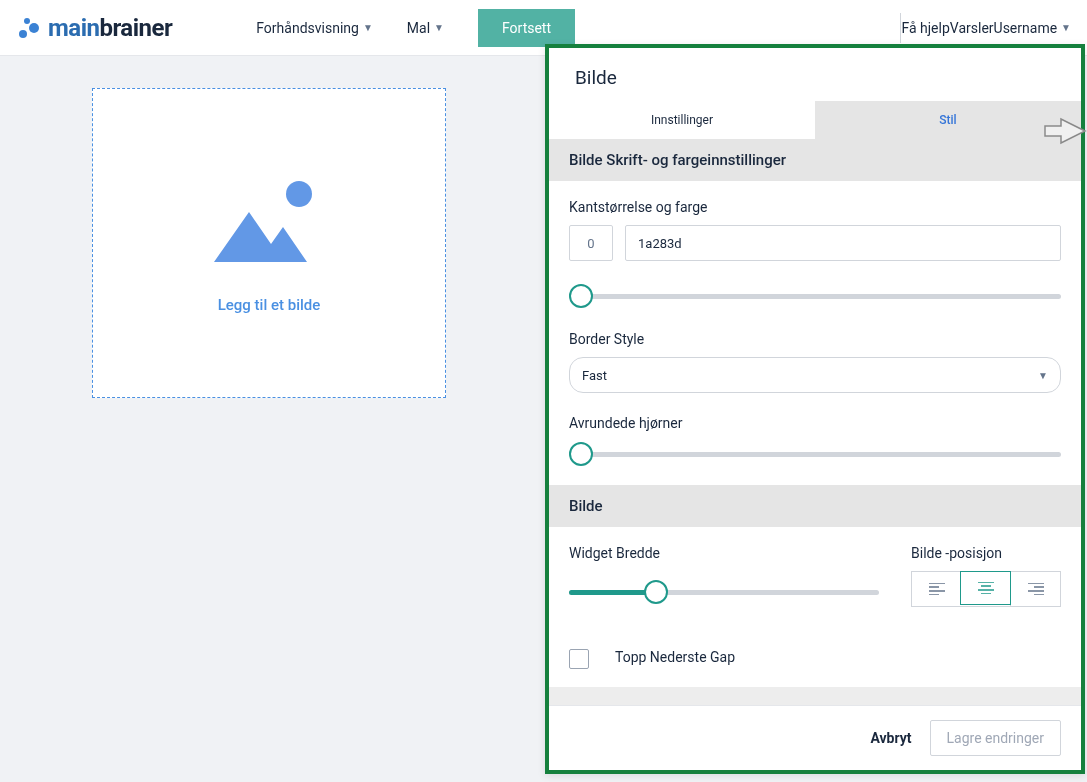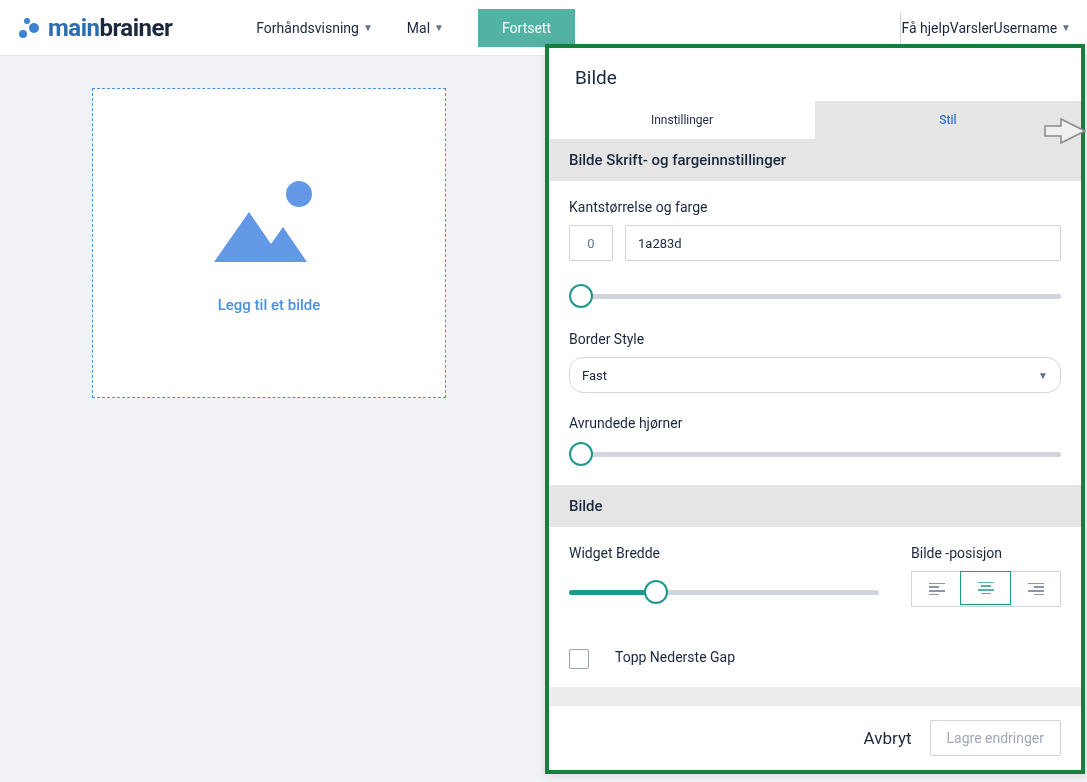--- a/index.html
+++ b/index.html
@@ -40,21 +40,21 @@
     .align-group{display:flex;border:1px solid #d1d5db;width:150px}
     .align-btn{flex:1;height:34px;display:flex;align-items:center;justify-content:center;cursor:pointer;background:#fff}
     .align-btn+.align-btn{border-left:1px solid #d1d5db}
     .align-btn.active{border:1px solid #1f998b;margin:-1px;z-index:1;position:relative}
     .checkbox-row{display:flex;gap:26px;margin-top:16px}
     .checkbox{width:20px;height:20px;border:1.5px solid #9aa4b2;border-radius:2px;display:flex;align-items:center;justify-content:center;cursor:pointer}
     .checkbox.checked{background:#1f998b;border-color:#1f998b}
     .checkbox-label{font-size:14px;color:#1a283d}
     .edge-section{background:#ededed;padding:14px 20px}
     .panel-footer{border-top:1px solid #e5e7eb;padding:14px 20px;display:flex;justify-content:flex-end;gap:18px;align-items:center}
-    .btn-cancel{background:none;border:none;font-size:17px;color:#1a283d;font-weight:400;cursor:pointer}
+    .btn-cancel{background:none;border:none;font-size:14px;color:#1a283d;font-weight:700;cursor:pointer}
     .btn-save{background:#fff;border:1px solid #d1d5db;padding:9px 16px;font-size:14px;color:#a0a8b6;border-radius:2px;cursor:pointer}
     .arrow-cursor{position:absolute;top:116px;right:0px;z-index:20}
   </style>
 </head>
 <body>
 
 <div class="topbar">
   <div class="logo">
     <svg width="28" height="28" viewBox="0 0 28 28">
       <circle cx="7" cy="20" r="4" fill="#3b82d4"></circle>

